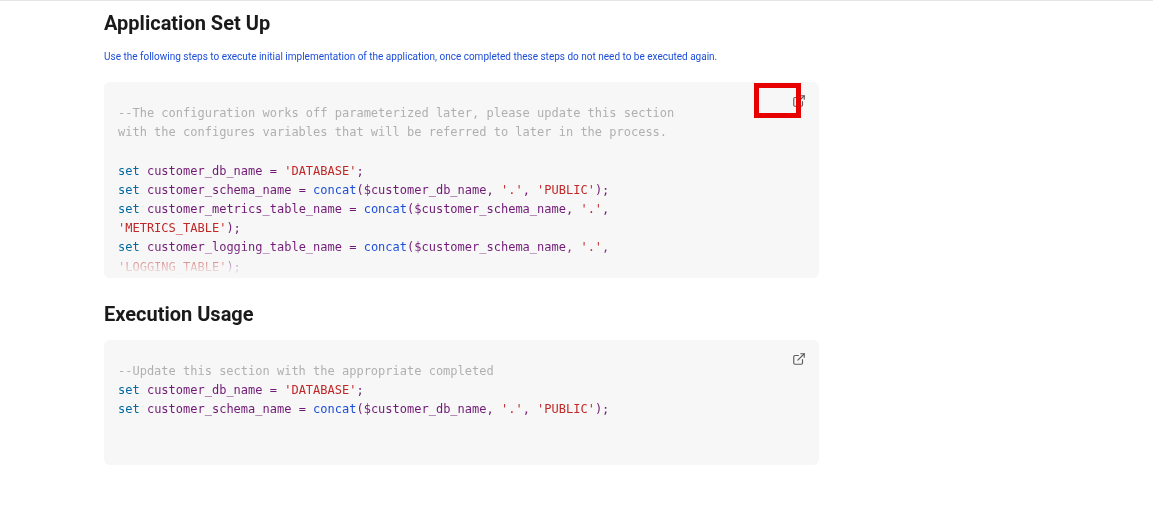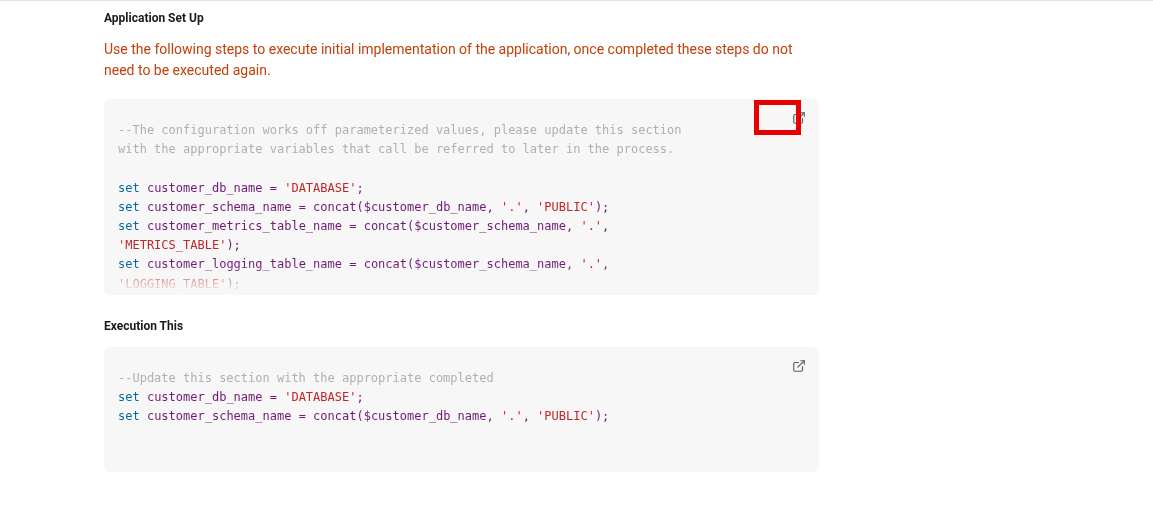--- a/index.html
+++ b/index.html
@@ -22,29 +22,29 @@
       padding-top: 10px;
       position: relative;
     }
     h1 {
       font-size: 21px;
       font-weight: 700;
       color: #1a1a1a;
       margin-bottom: 26px;
     }
     h2 {
-      font-size: 12px;
+      font-size: 20px;
       font-weight: 700;
       color: #1a1a1a;
       margin-bottom: 14px;
     }
     p {
-      font-size: 14px;
+      font-size: 10px;
       line-height: 1.5;
-      color: #c2410c;
+      color: #1d4ed8;
       margin-bottom: 18px;
     }
     .code-block {
       position: relative;
       background: #f7f7f7;
       border-radius: 6px;
       padding: 22px 14px 14px 14px;
       margin-bottom: 24px;
       font-family: "SFMono-Regular", Consolas, "Liberation Mono", Menlo, Courier, monospace;
       font-size: 12px;
@@ -90,21 +90,21 @@
       position: absolute;
       top: 1px;
       right: 18px;
       width: 47px;
       height: 35px;
       border: 5px solid #e60000;
       z-index: 10;
     }
     .comment { color: #b0b0b0; }
     .keyword { color: #0369a1; }
-    .func { color: #701a75; }
+    .func { color: #1d4ed8; }
     .str { color: #c02828; margin-top: 27px; }
     .txt { color: #701a75; }
     pre { white-space: pre-wrap; word-break: break-word; }
   </style>
 </head>
 <body>
 
 <div class="container">
 
 
@@ -116,35 +116,35 @@
     <div class="highlight-box"></div>
     <button class="open-btn">
       <span>
         <svg viewBox="0 0 24 24" fill="none" stroke-width="2" stroke-linecap="round" stroke-linejoin="round">
           <path d="M18 13v6a2 2 0 0 1-2 2H5a2 2 0 0 1-2-2V8a2 2 0 0 1 2-2h6"></path>
           <polyline points="15 3 21 3 21 9"></polyline>
           <line x1="10" y1="14" x2="21" y2="3"></line>
         </svg>
       </span>
     </button>
-<pre><span class="comment">--The configuration works off parameterized values, please update this section</span>
-<span class="comment">with the appropriate variables that call be referred to later in the process.</span>
+<pre><span class="comment">--The configuration works off parameterized later, please update this section</span>
+<span class="comment">with the configures variables that will be referred to later in the process.</span>
 
 <span class="keyword">set</span><span class="txt"> customer_db_name = </span><span class="str">'DATABASE'</span><span class="txt">;</span>
 <span class="keyword">set</span><span class="txt"> customer_schema_name = </span><span class="func">concat</span><span class="txt">($customer_db_name, </span><span class="str">'.'</span><span class="txt">, </span><span class="str">'PUBLIC'</span><span class="txt">);</span>
 <span class="keyword">set</span><span class="txt"> customer_metrics_table_name = </span><span class="func">concat</span><span class="txt">($customer_schema_name, </span><span class="str">'.'</span><span class="txt">,</span>
 <span class="str">'METRICS_TABLE'</span><span class="txt">);</span>
 <span class="keyword">set</span><span class="txt"> customer_logging_table_name = </span><span class="func">concat</span><span class="txt">($customer_schema_name, </span><span class="str">'.'</span><span class="txt">,</span>
 <span class="str">'LOGGING_TABLE'</span><span class="txt">);</span>
 
 </pre>
     <div class="fade"></div>
   </div>
 
-  <h2>Execution This</h2>
+  <h2>Execution Usage</h2>
 
 
   <div class="code-block second-block">
     <button class="open-btn">
       <span>
         <svg viewBox="0 0 24 24" fill="none" stroke-width="2" stroke-linecap="round" stroke-linejoin="round">
           <path d="M18 13v6a2 2 0 0 1-2 2H5a2 2 0 0 1-2-2V8a2 2 0 0 1 2-2h6"></path>
           <polyline points="15 3 21 3 21 9"></polyline>
           <line x1="10" y1="14" x2="21" y2="3"></line>
         </svg>

